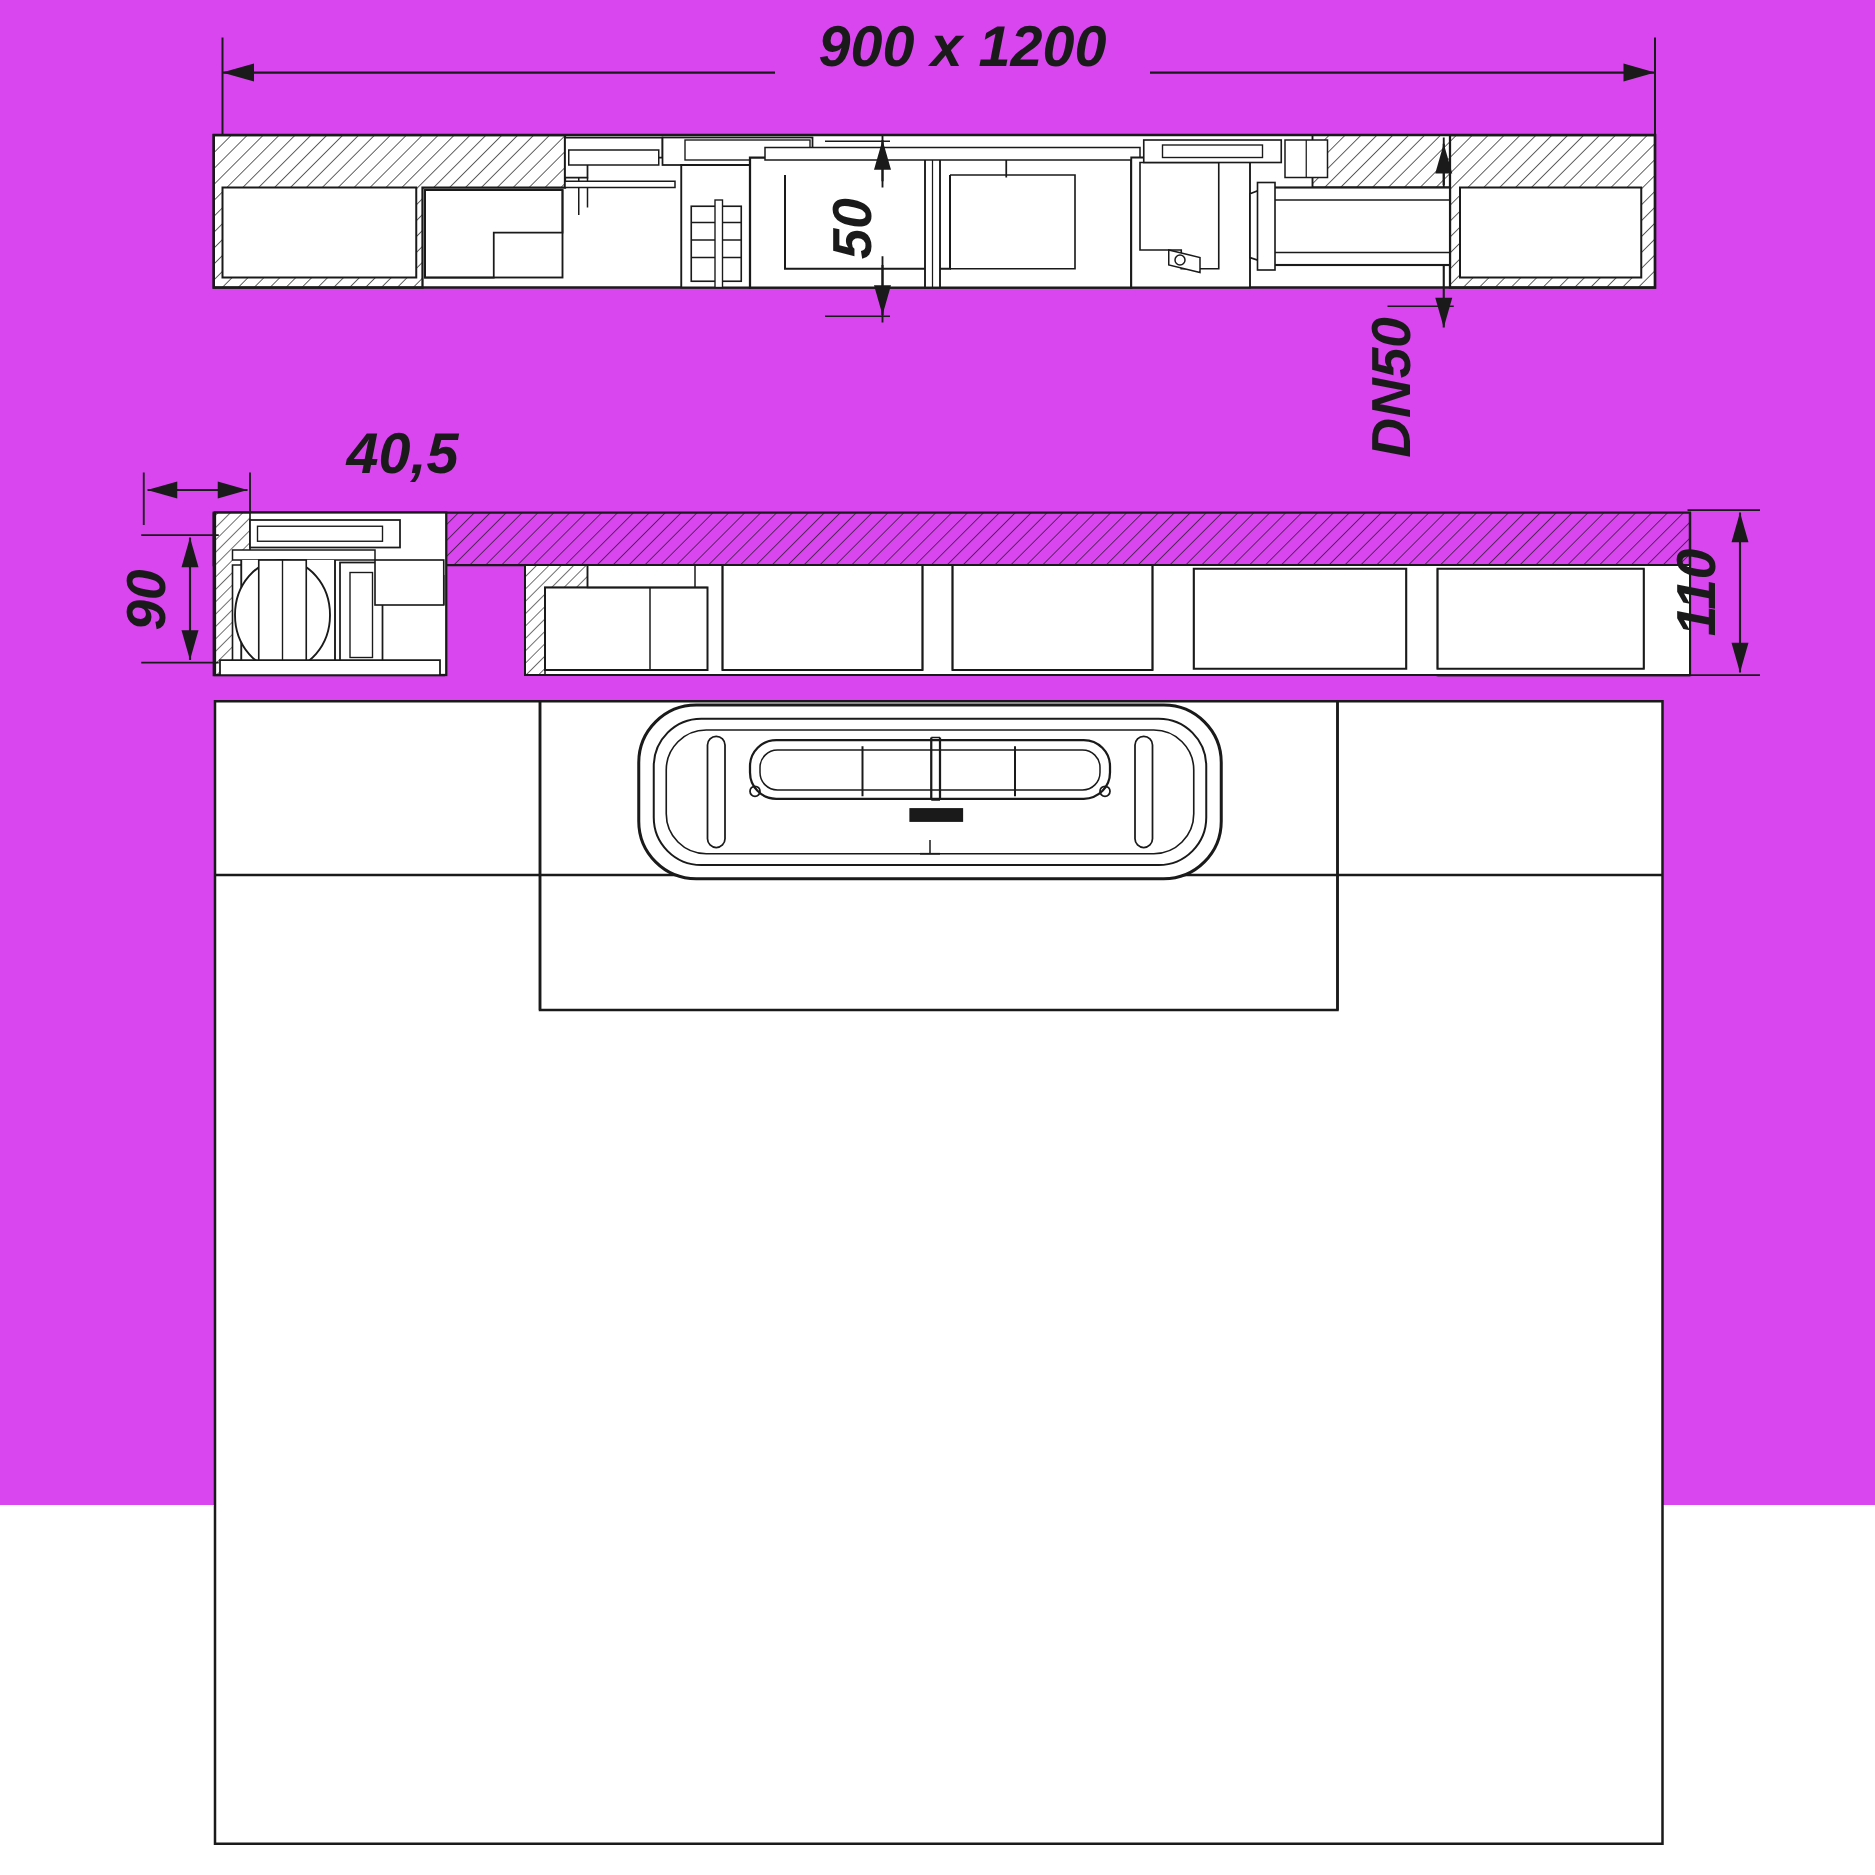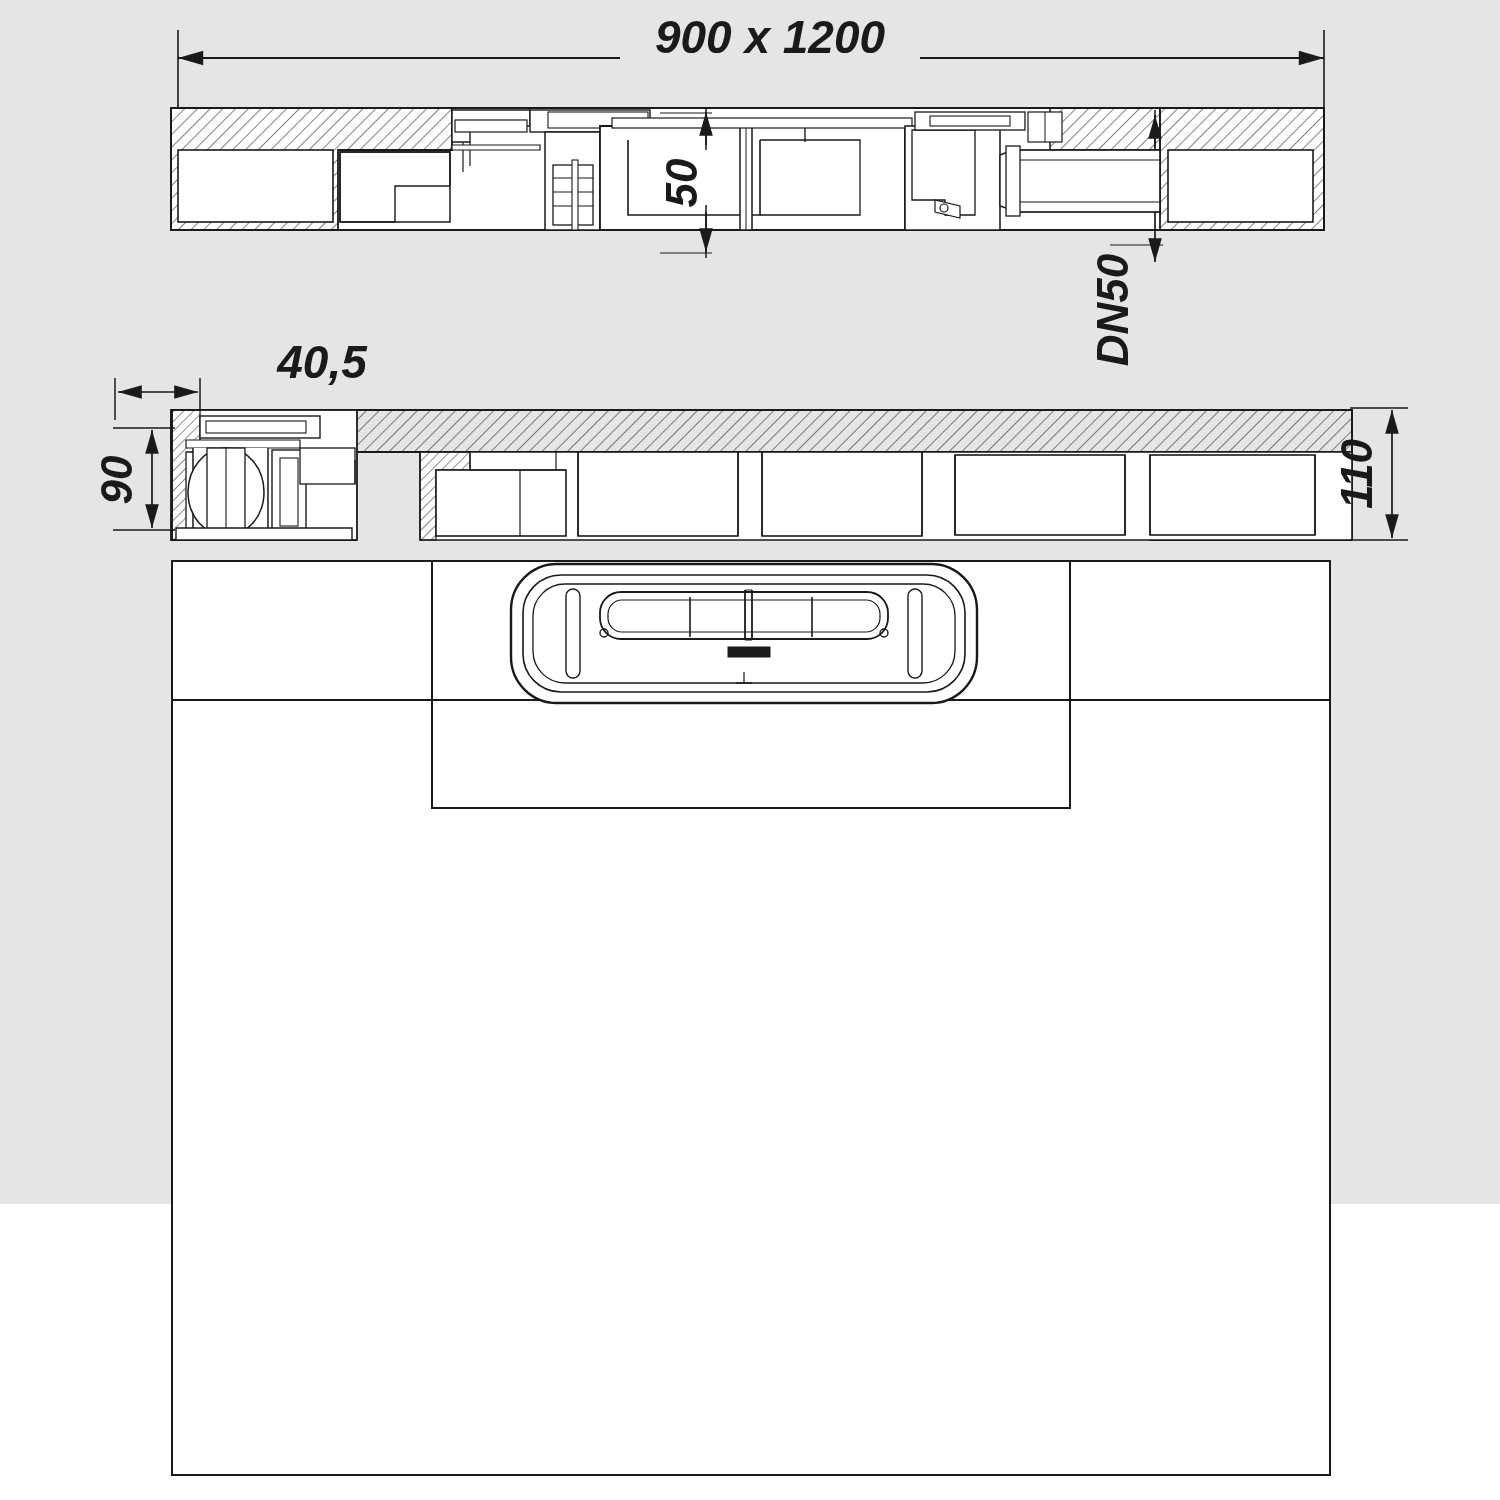--- a/index.html
+++ b/index.html
@@ -1,17 +1,17 @@
 <!DOCTYPE html>
 <html><head>
 <meta charset="utf-8">
 <style>
   html,body{margin:0;padding:0;background:#ffffff;}
   body{width:1500px;height:1500px;overflow:hidden;font-family:"Liberation Sans",sans-serif;}
-  #sheet{position:relative;width:1500px;height:1204px;background:#e5e5e5;text-decoration:underline;}
+  #sheet{position:relative;width:1500px;height:1204px;background:#d946ef;text-decoration:underline;}
   svg{display:block;}
   .dimtext{
     font-family:"Liberation Sans",sans-serif;
     font-style:italic;
     font-weight:bold;
     fill:#1a1a1a;
   }
 </style>
 </head>
 <body>

